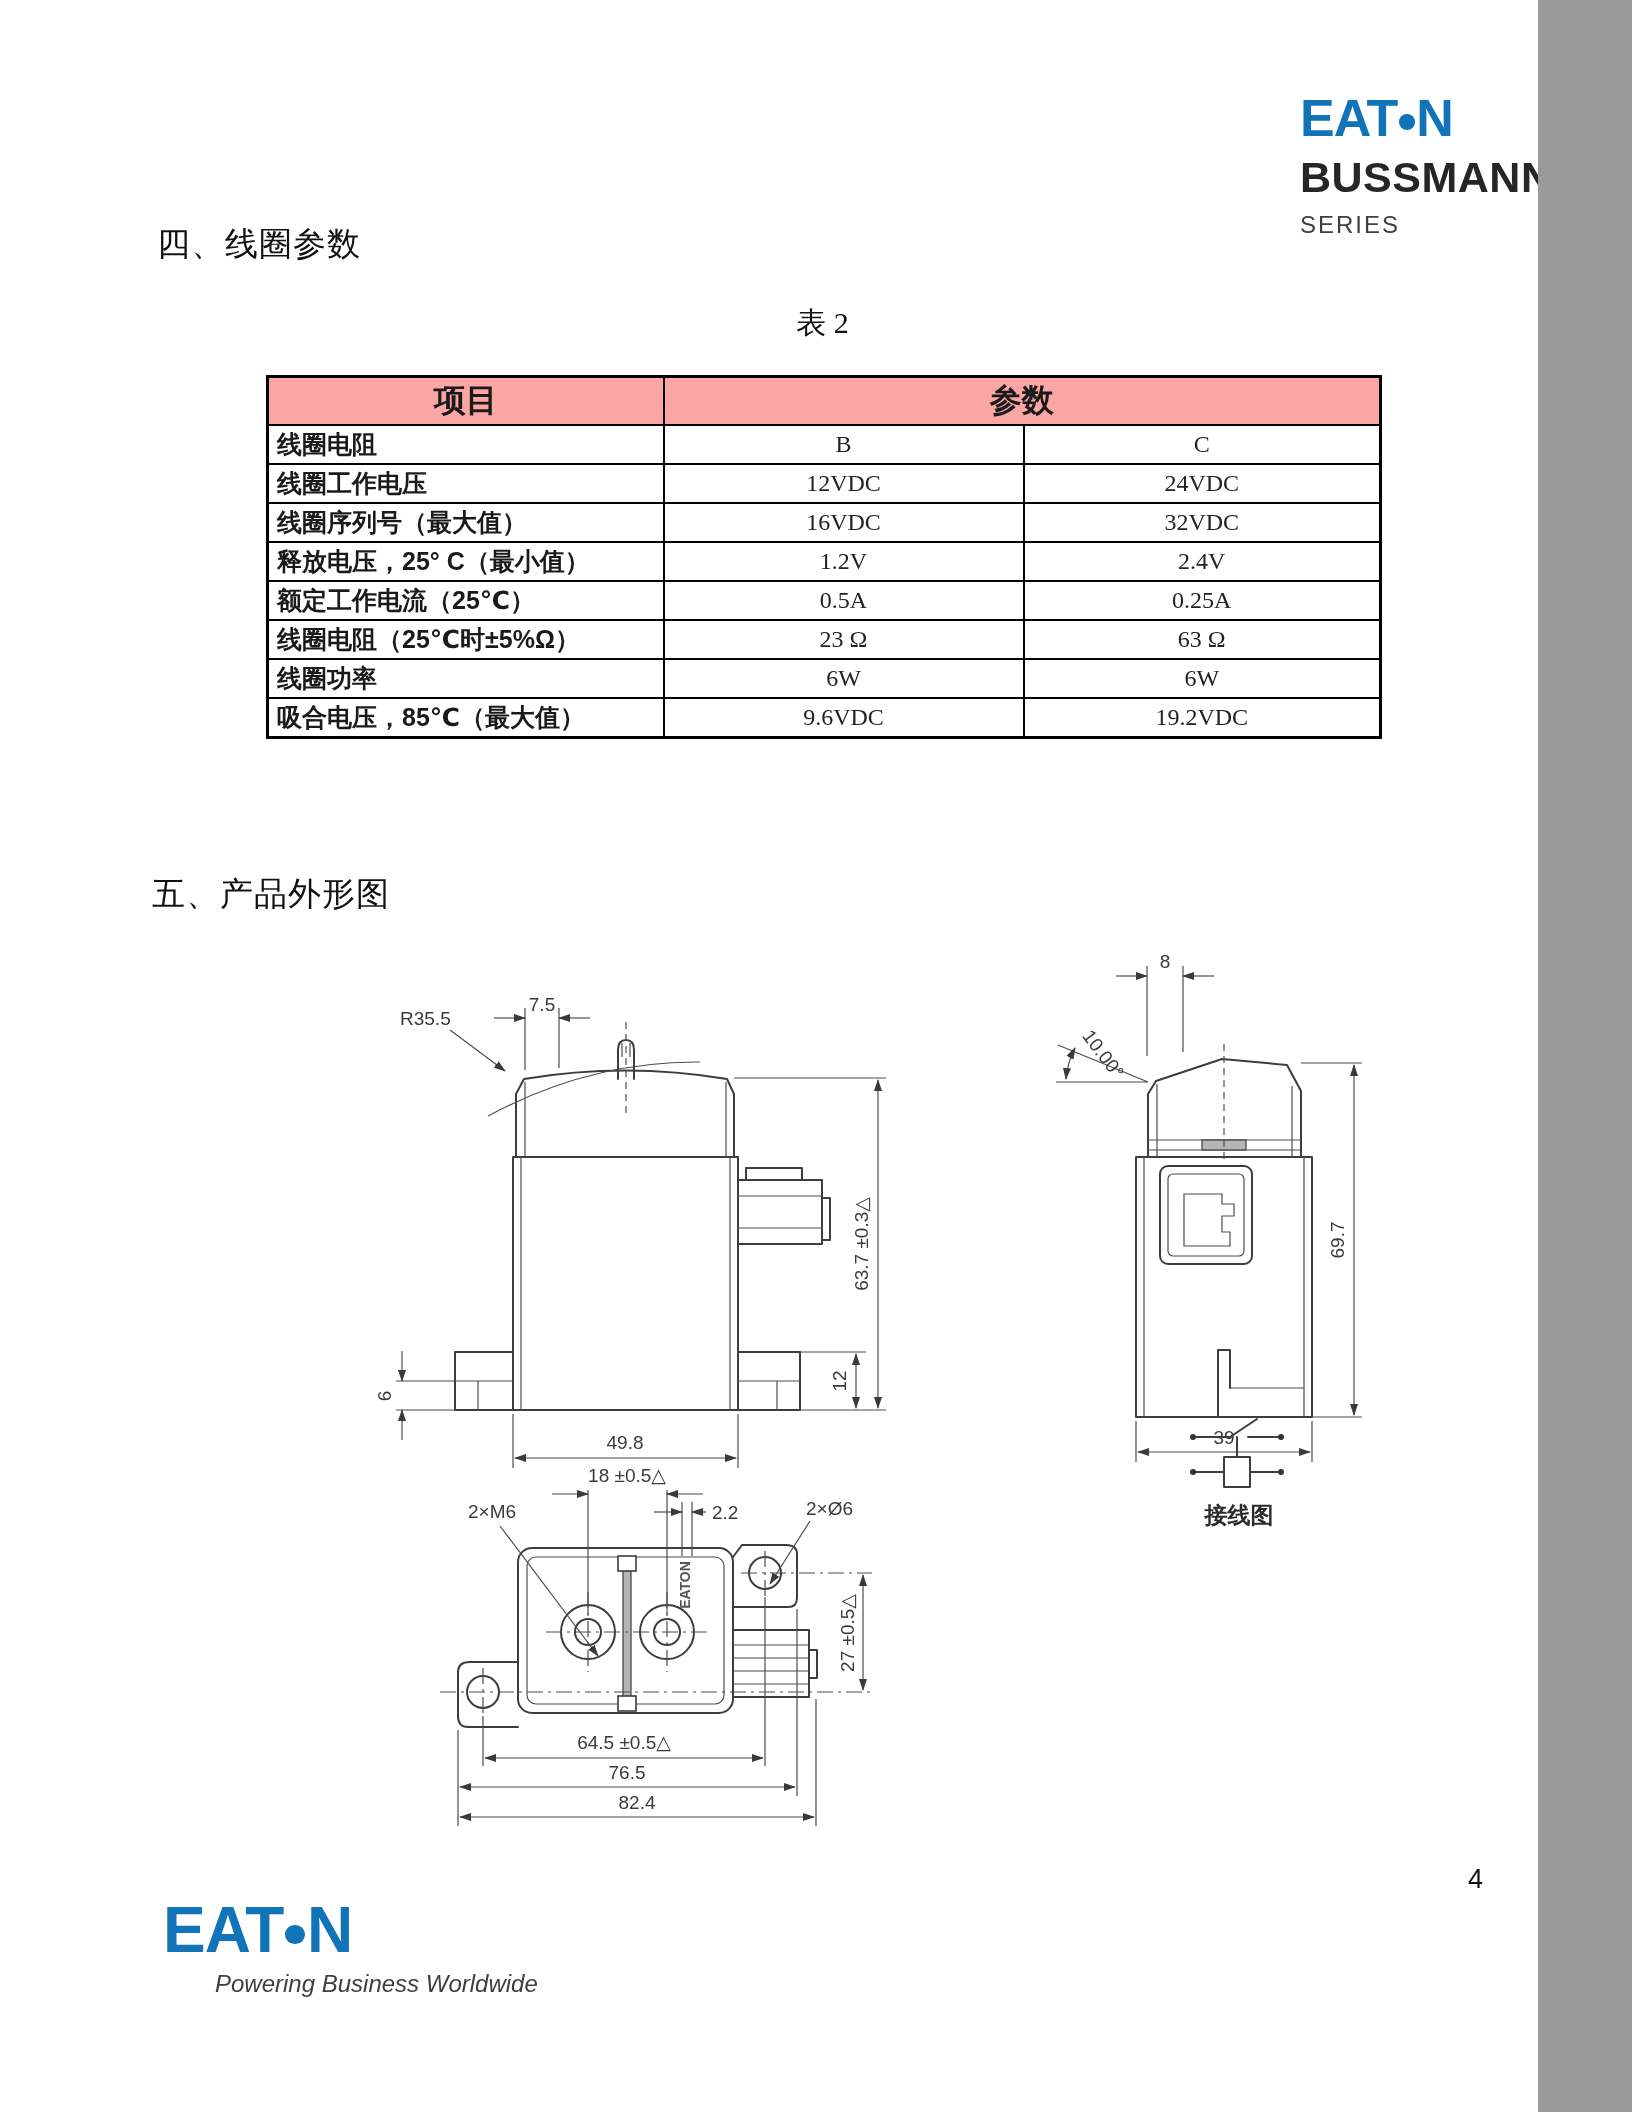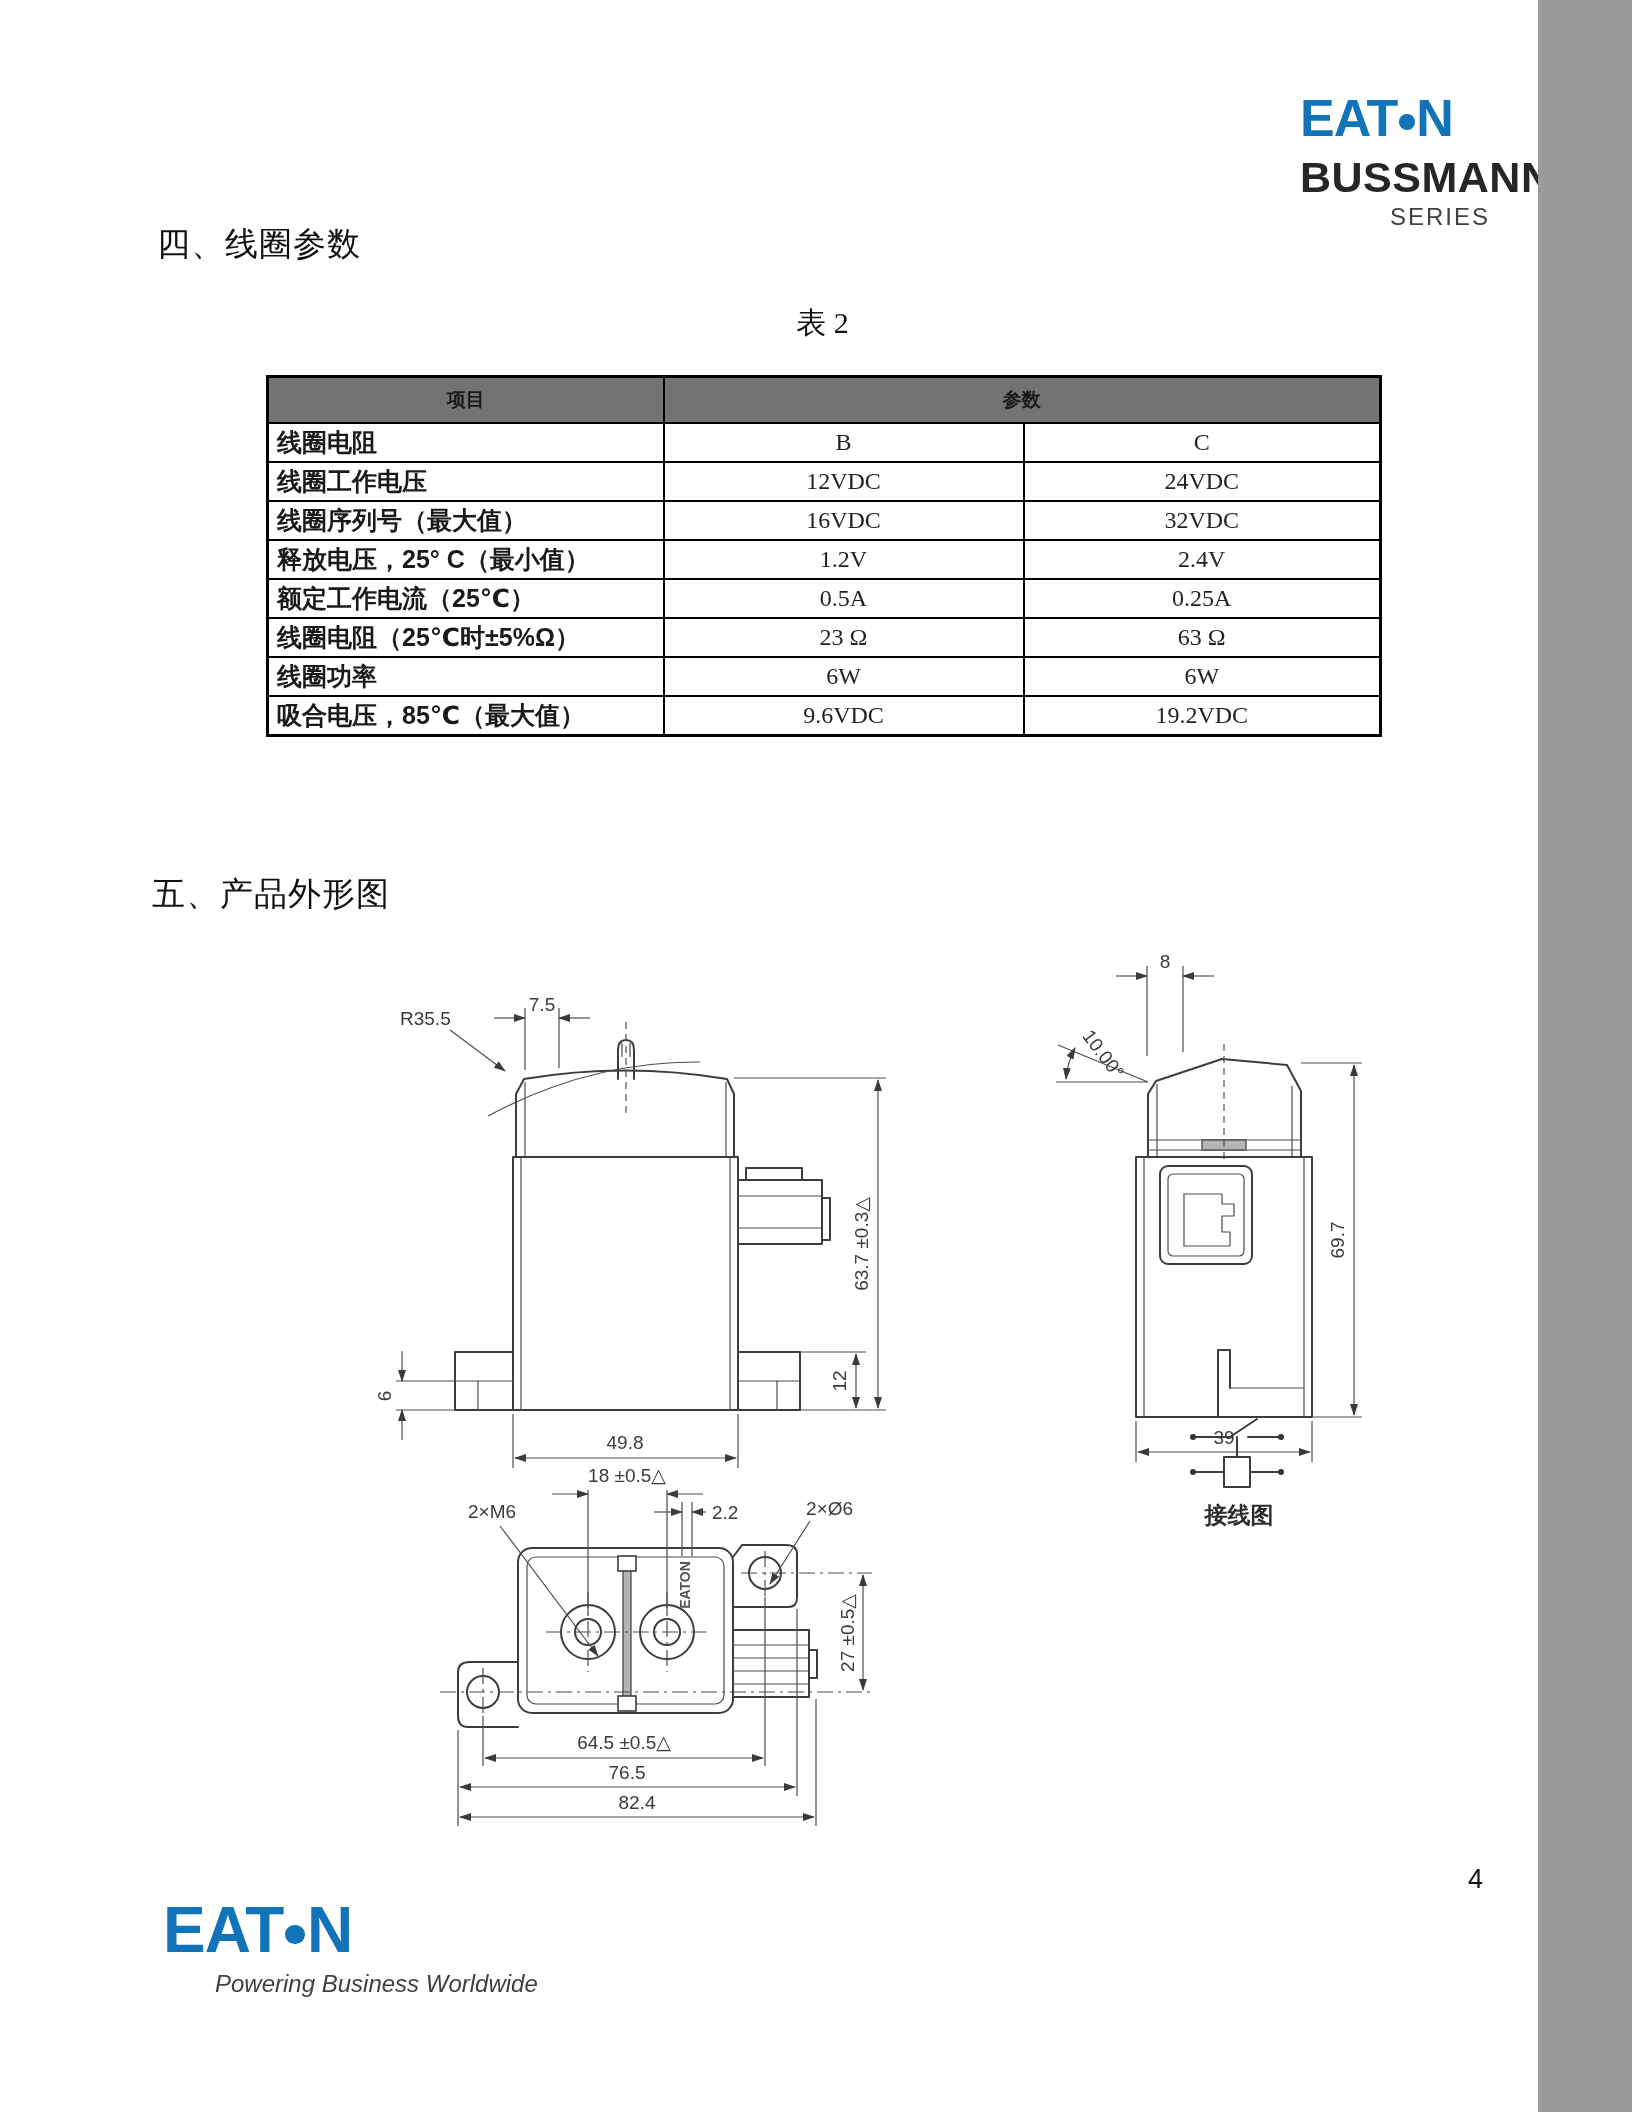--- a/index.html
+++ b/index.html
@@ -13,32 +13,32 @@
   .table-caption{position:absolute;left:266px;top:303px;width:1113px;text-align:center;
                  font-family:"Liberation Serif","DejaVu Serif",serif;font-size:30px;color:#111;}
   
   .brand-top{position:absolute;left:1300px;top:92px;width:190px;}
   .eaton-word{font-weight:900;color:#1173b8;line-height:1;white-space:nowrap;
               font-family:"Liberation Sans","DejaVu Sans",sans-serif;letter-spacing:-1px;}
   .brand-top .eaton-word{font-size:52px;}
   .eaton-word .o-dot{display:inline-block;background:#1173b8;border-radius:50%;
                      width:.30em;height:.30em;margin:0 .035em;vertical-align:.12em;}
   .bussmann{font-size:43px;font-weight:bold;color:#262626;letter-spacing:.5px;margin-top:9px;white-space:nowrap;}
-  .series{font-size:24px;color:#404040;letter-spacing:2px;text-align:right;margin-top:1px;}
+  .series{font-size:24px;color:#404040;letter-spacing:2px;text-align:left;margin-top:9px;}
   
   .brand-bottom{position:absolute;left:163px;top:1898px;}
   .brand-bottom .eaton-word{font-size:64px;}
   .tagline{font-size:24px;font-style:italic;color:#3f3f3f;margin:8px 0 0 52px;white-space:nowrap;}
   
   .page-num{position:absolute;left:1468px;top:1864px;font-size:27px;color:#111;}
   
   .tbl-wrap{position:absolute;left:266px;top:375px;}
   table.coil{border-collapse:collapse;table-layout:fixed;width:1113px;border:3px solid #000;}
   table.coil th,table.coil td{border:2px solid #000;overflow:hidden;white-space:nowrap;}
-  table.coil th{height:42px;background:#737373;font-size:19px;font-weight:bold;text-align:center;}
+  table.coil th{height:42px;background:#fca5a5;font-size:32px;font-weight:bold;text-align:center;}
   table.coil tr{height:39px;}
   td.lbl{font-weight:bold;font-size:25px;padding-left:8px;text-align:left;}
   td.val{text-align:center;font-family:"Liberation Serif","DejaVu Serif",serif;font-size:24px;color:#222;}
   
   svg.drawing{position:absolute;left:0;top:0;width:1632px;height:2112px;}
   .outl{fill:none;stroke:#3d3d3d;stroke-width:2;stroke-linejoin:round;stroke-linecap:round;}
   .thin{fill:none;stroke:#4d4d4d;stroke-width:1.2;}
   .cl{stroke-dasharray:16 5 3 5;}
   .dsh{stroke-dasharray:7 5;}
   .grayfill{fill:#b5b5b5;stroke:#3d3d3d;stroke-width:1.2;}

